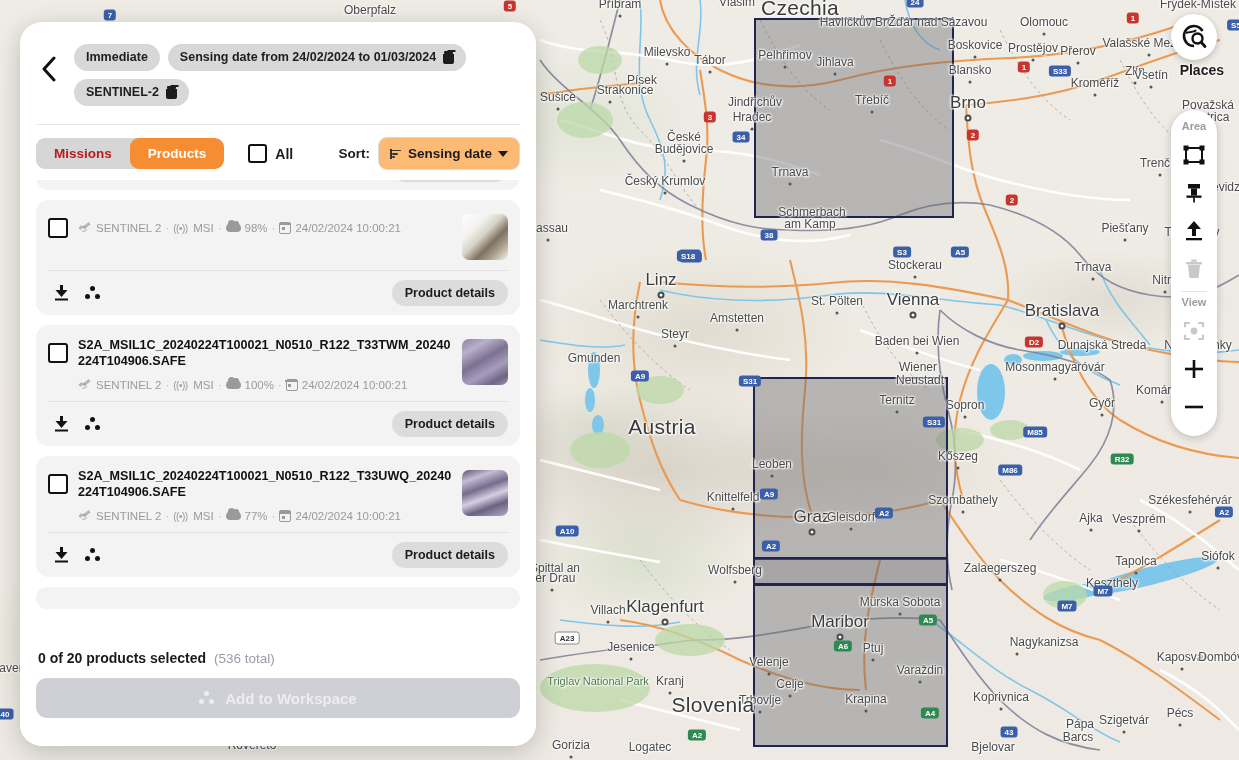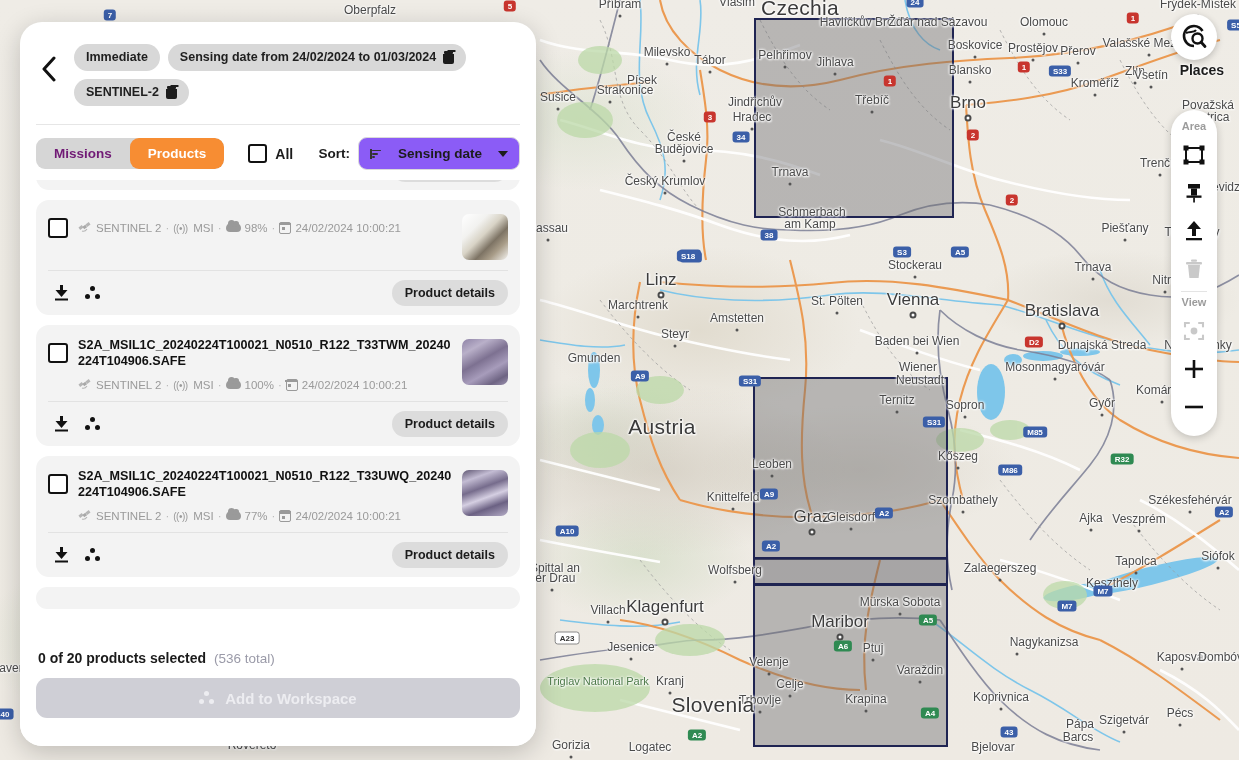--- a/index.html
+++ b/index.html
@@ -110,35 +110,35 @@
     box-shadow: 3px -1.5px 0 -0.5px #1c1c1c;
   }
 
   .divider-line { height: 1px; background: #e6e6e6; margin: 18px 16px 0 16px; }
 
   .toolbar {
     display: flex; align-items: center; padding: 12px 16px 10px 16px; gap: 0;
   }
   .segmented { display: flex; background: #d6d6d6; border-radius: 9px; overflow: hidden; }
   .seg {
-    padding: 9px 18px; font-size: 13.5px; font-weight: bold; color: #701a75;
+    padding: 9px 18px; font-size: 13.5px; font-weight: bold; color: #b91c1c;
     cursor: pointer; border-radius: 9px; line-height: 1;
   }
   .seg.active { background: #f78d33; color: #fff; }
   .all-wrap { display: flex; align-items: center; gap: 8px; margin-left: 24px; cursor: pointer; }
   .cbx {
     width: 19px; height: 19px; border: 2.4px solid #111; border-radius: 3px; background: #fff;
   }
   .all-lbl { font-size: 14px; font-weight: bold; color: #1c1c1c; }
   .sort-wrap { display: flex; align-items: center; gap: 8px; margin-left: auto; }
   .sort-lbl { font-size: 13.5px; font-weight: bold; color: #1c1c1c; }
   .sort-box {
-    display: flex; align-items: center; gap: 16px;
+    display: flex; align-items: center; gap: 6px;
     border: 1px solid #dadada; border-radius: 9px;
-    padding: 8px 11px; cursor: pointer; background: #8b5cf6;
+    padding: 8px 11px; cursor: pointer; background: #fdba74;
   }
   .sort-val { font-size: 13.5px; font-weight: bold; color: #1c1c1c; }
   .caret {
     width: 0; height: 0; border-left: 5px solid transparent; border-right: 5px solid transparent;
     border-top: 6px solid #1c1c1c;
   }
   .sort-ic { display: inline-block; width: 12px; height: 10px; position: relative; }
   .sort-ic i {
     position: absolute; left: 2px; height: 1.8px; background: #333; border-radius: 1px;
   }

